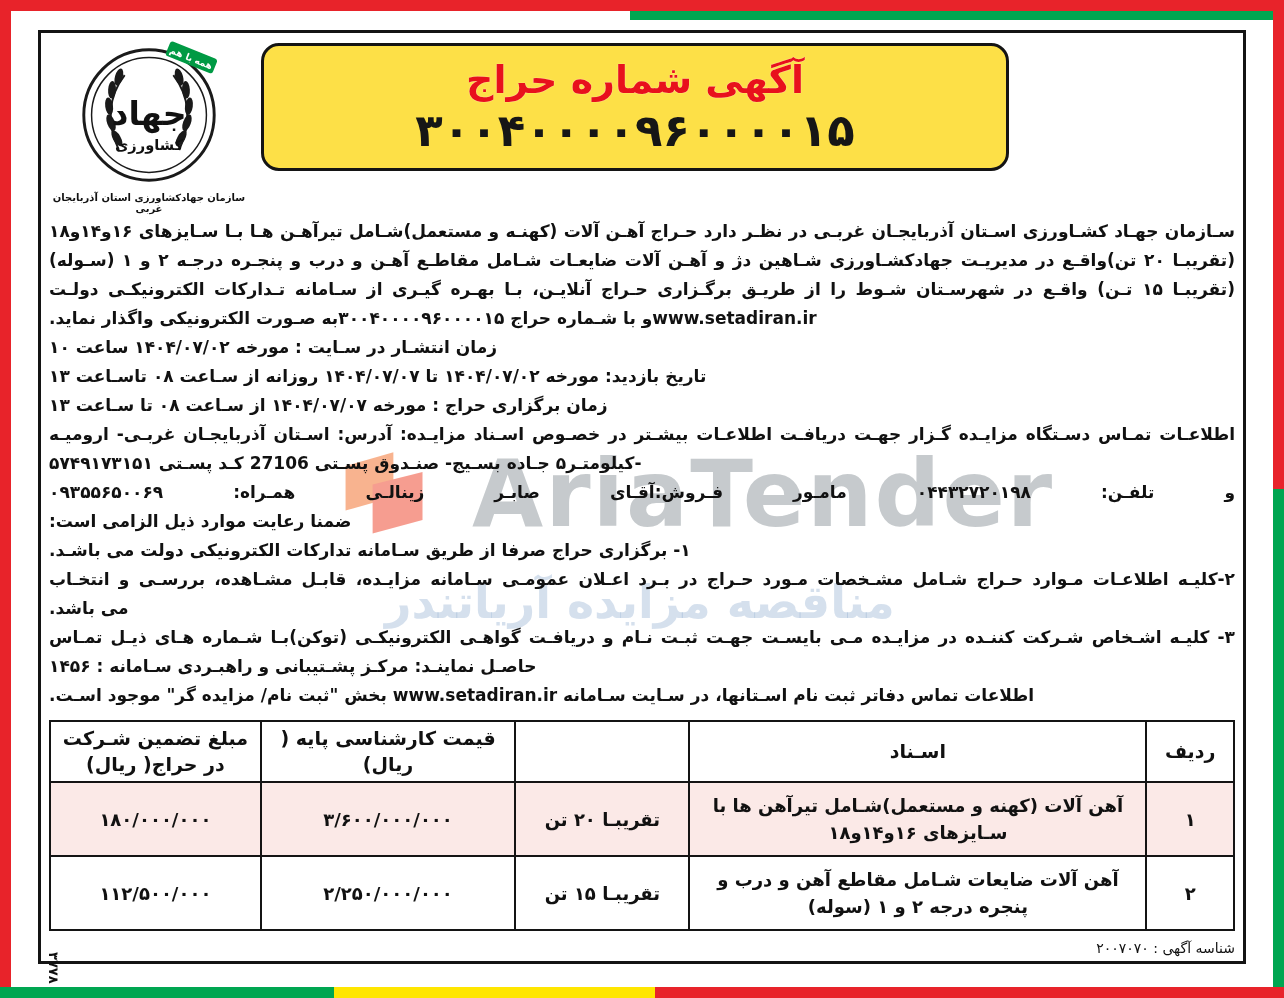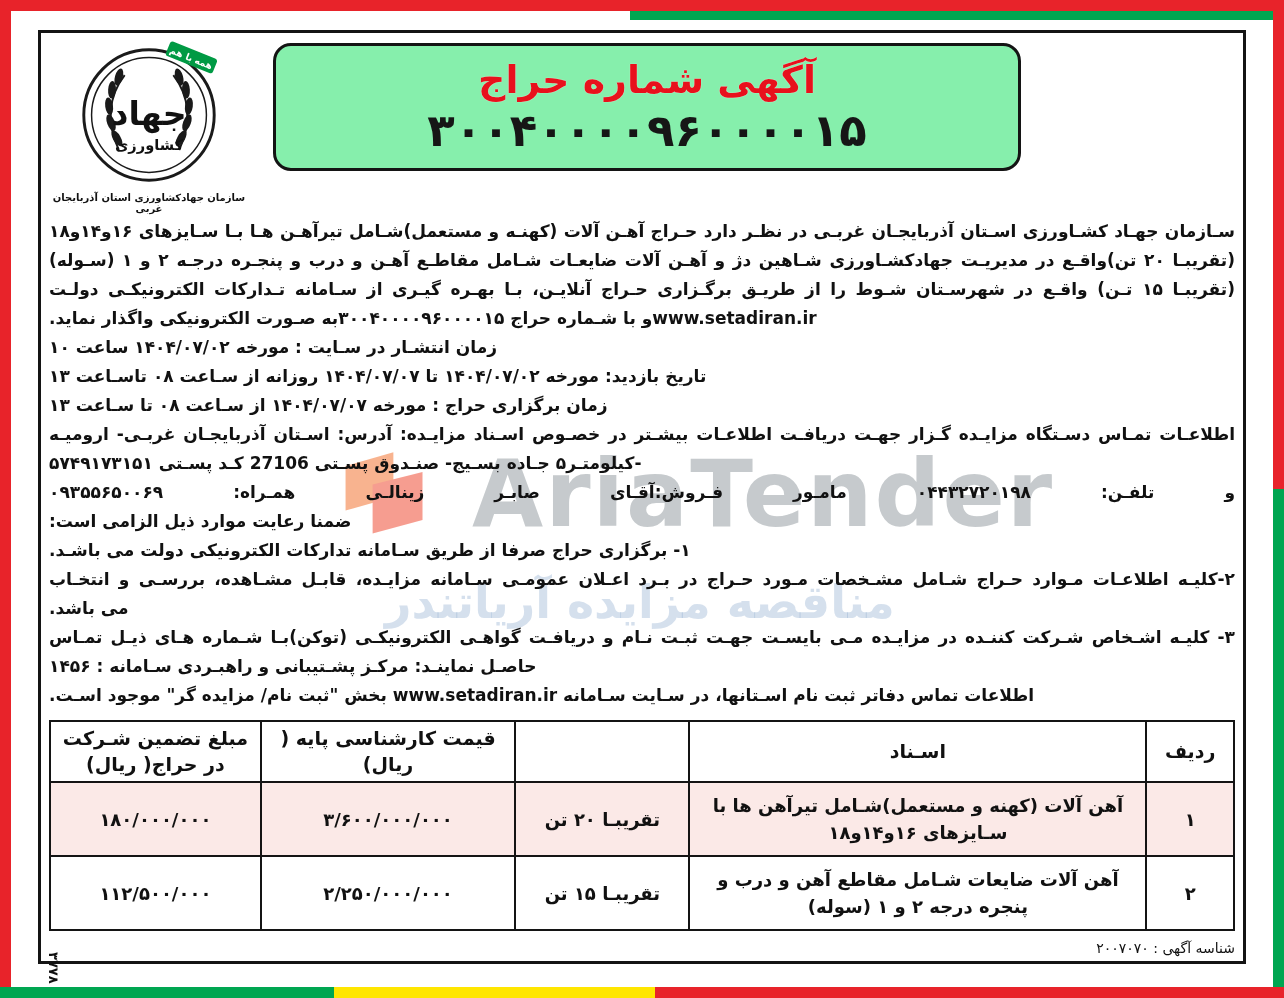--- a/index.html
+++ b/index.html
@@ -22,22 +22,22 @@
     position:absolute;top:30px;left:38px;right:38px;bottom:34px;
     border:3px solid #141414;background:#fff;direction:rtl;
     padding:6px 8px 4px 8px;
   }
   .content{position:relative;z-index:2;}
   
   .header-row{display:flex;direction:ltr;align-items:flex-start;height:162px;}
   .logo-wrap{width:200px;text-align:center;flex:none;padding-top:2px;}
   .logo-caption{font-size:10px;font-weight:bold;margin-top:1px;line-height:1.1;}
   .title-box{
-    flex:none;width:748px;height:128px;margin-left:24px;margin-top:4px;
-    background:#86efac;border:3px solid #141414;border-radius:18px;
+    flex:none;width:748px;height:128px;margin-left:12px;margin-top:4px;
+    background:#fde047;border:3px solid #141414;border-radius:18px;
     display:flex;flex-direction:column;justify-content:center;text-align:center;
   }
   .title-box .t1{font-size:38px;font-weight:bold;color:#e8111c;line-height:1.25;
     text-shadow:0 0 1px #fff;}
   .title-box .t2{font-size:45px;font-weight:bold;color:#161616;letter-spacing:3px;line-height:1.15;}
   
   .body-text{margin-top:16px;}
   .line{font-size:17px;font-weight:bold;line-height:29px;text-align:left;white-space:normal;}
   .line.just{text-align:justify;text-align-last:justify;}
   

